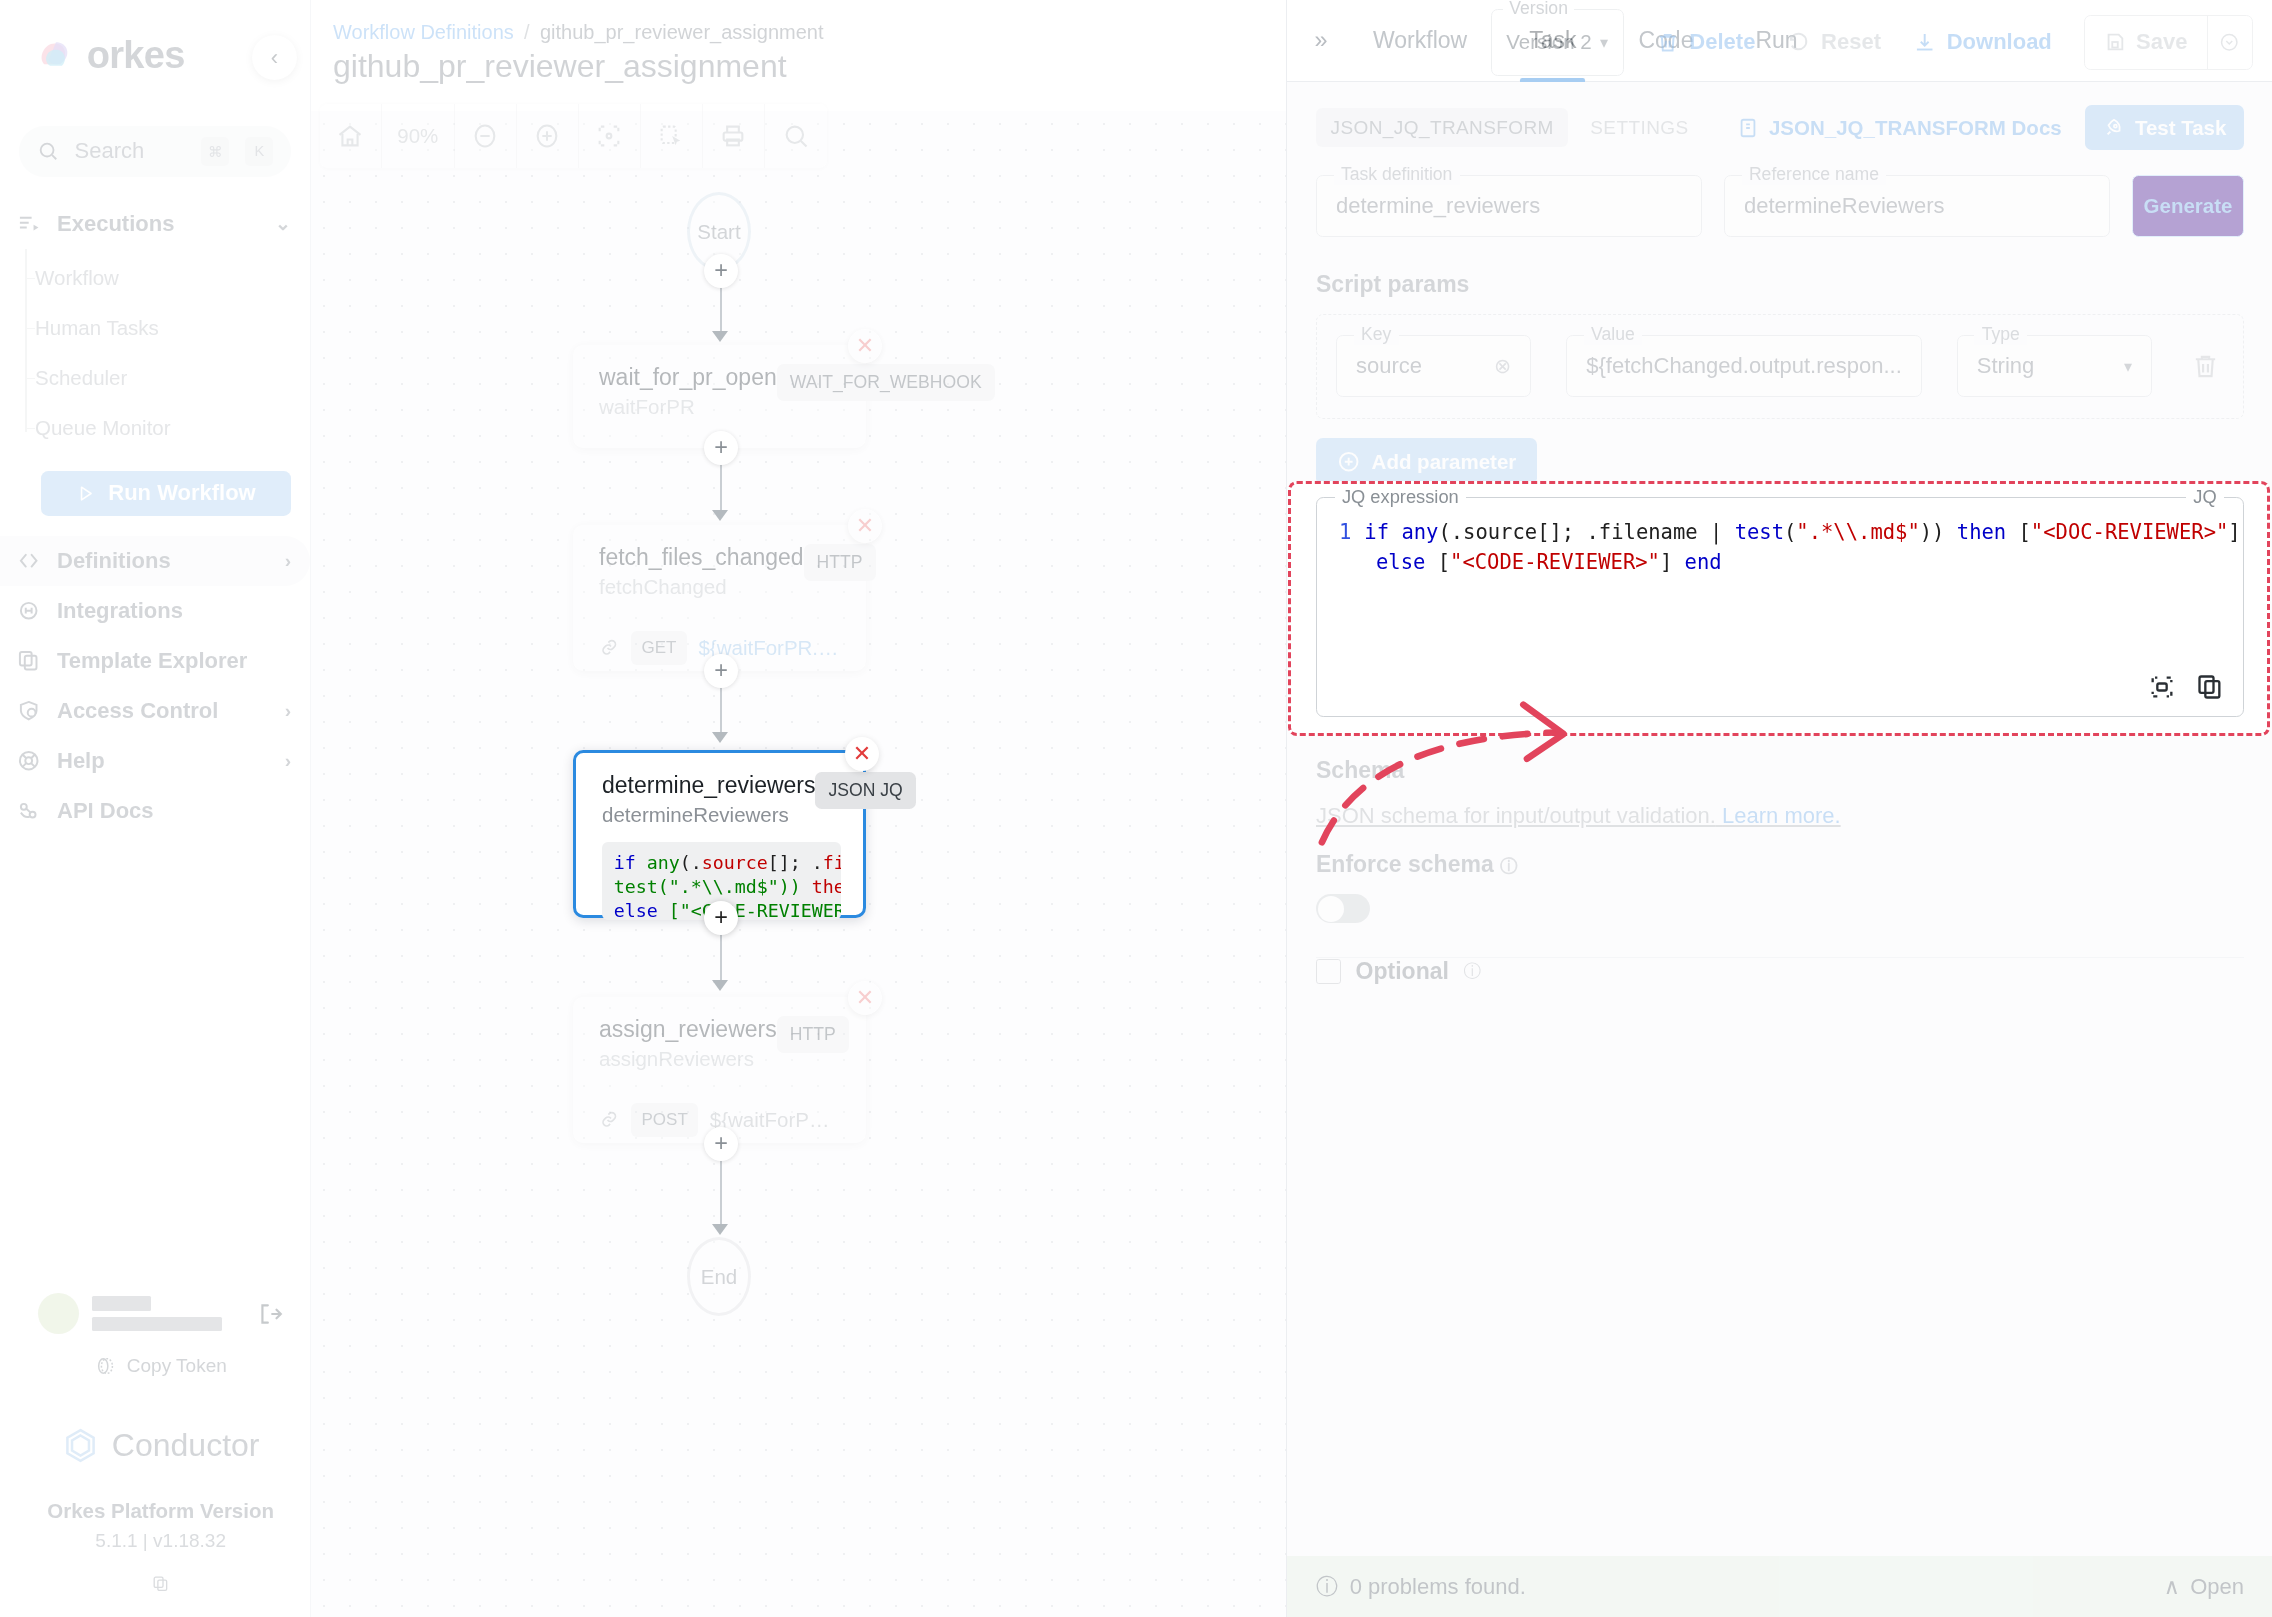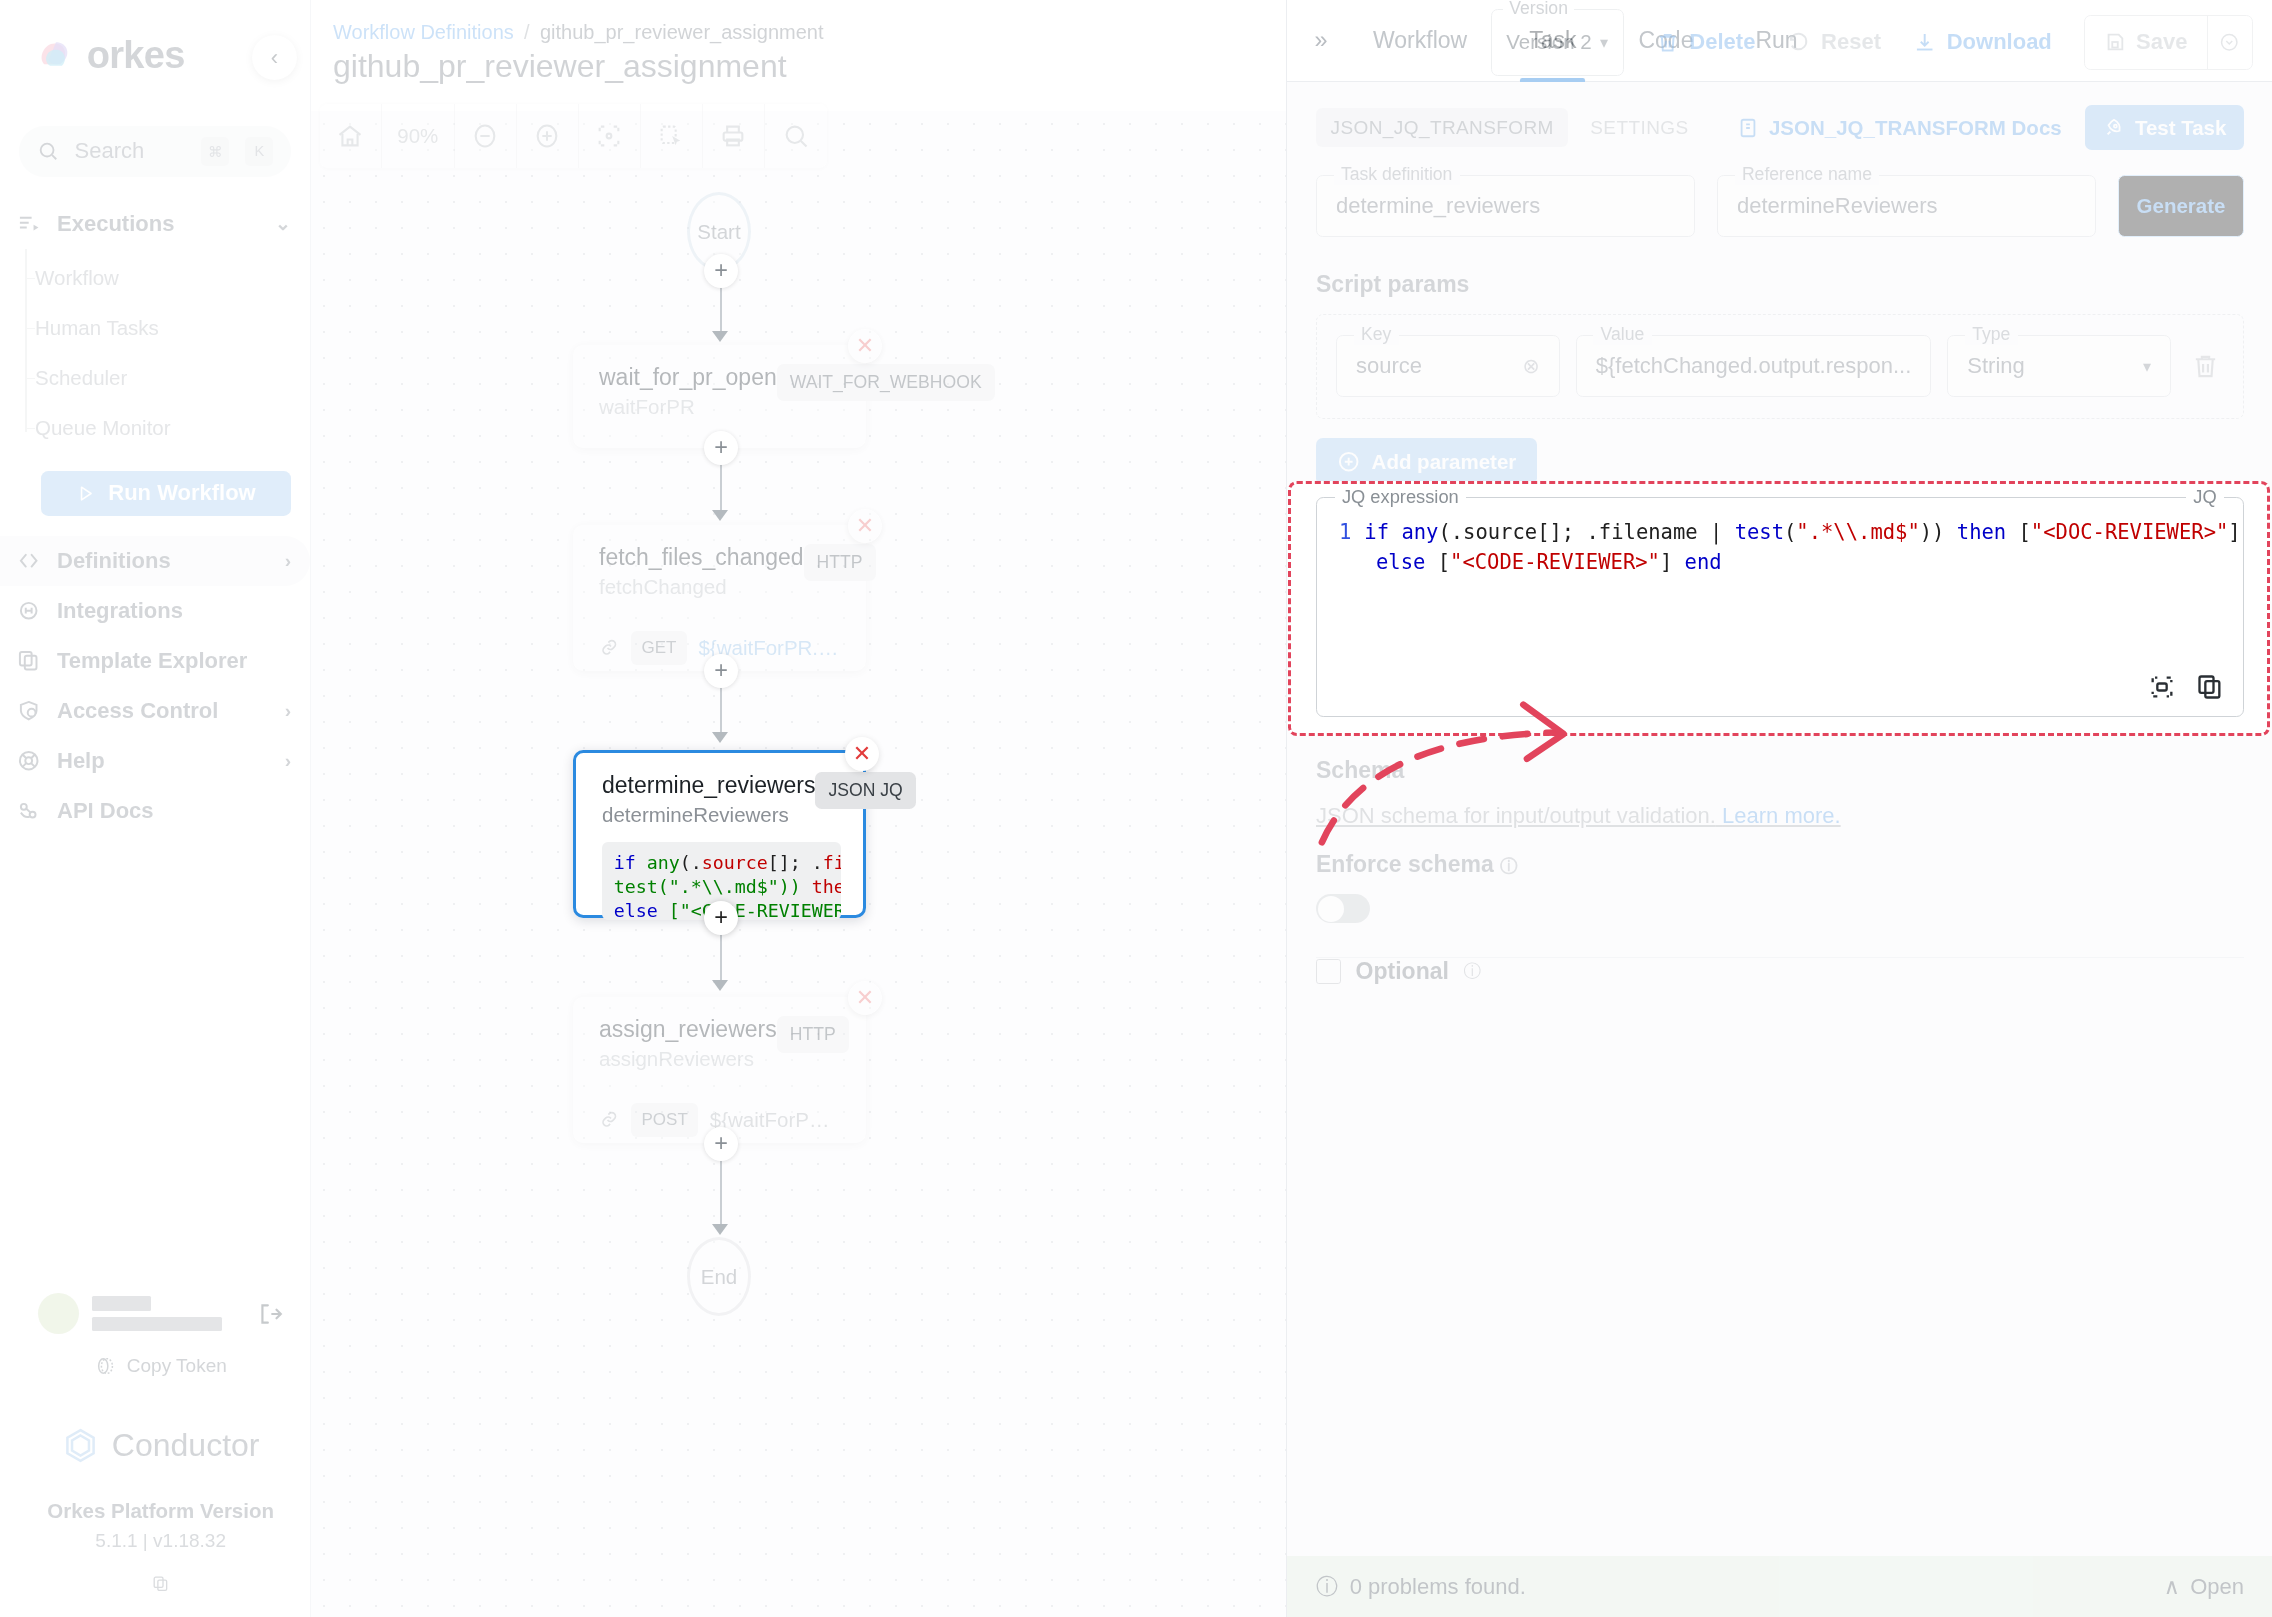--- a/index.html
+++ b/index.html
@@ -190,26 +190,26 @@
   .field { position:relative; flex:1; }
   .field-label {
     position:absolute; left: 17.6px; top: -11px; background:#fcfcfd; padding: 0 7.3px;
     font-size: 17.6px; color:#a9aeb4;
   }
   .field-input {
     height: 62px; border: 1.1px solid #dfe2e5; border-radius: 6.6px;
     display:flex; align-items:center; padding: 0 19px; font-size: 22px; color:#8a9096; background:#fff;
   }
   .generate-btn {
-    width: 126px; height: 62px; border: 1.1px solid #bcdcfa; border-radius: 6.6px;
-    display:flex;align-items:center;justify-content:center; color:#7cb3ea; font-size: 20.5px; font-weight:600; background:#404040;
+    width: 112px; height: 62px; border: 1.1px solid #bcdcfa; border-radius: 6.6px;
+    display:flex;align-items:center;justify-content:center; color:#7cb3ea; font-size: 20.5px; font-weight:600; background:#4c1d95;
   }
   .sec-title { font-size: 23px; color:#9aa0a6; font-weight:600; }
   .param-box { margin-top: 16px; border: 1.5px dashed #dde0e3; border-radius: 7.3px; padding: 20.5px 19px; }
-  .param-row { display:flex; align-items:center; gap: 16px; }
+  .param-row { display:flex; align-items:center; gap: 35px; }
   .kfield { width: 183px; }
   .vfield { flex: 1; }
   .tfield { width: 170px; }
   .clear-ico { margin-left:auto; color:#b9bdc2; font-size:20.5px; }
   .caret { color:#9aa0a6; font-size: 16px; margin-left:auto; }
   .trash-ico { color:#c3c7cb; width: 37px; display:flex; align-items:center; justify-content:center; }
   .add-param {
     margin-top: 19px; display:inline-flex; align-items:center; gap: 11.7px;
     background:#b6d6f4; color:#fff; font-size: 20.5px; font-weight:700; border-radius: 6.6px; padding: 11.7px 20.5px;
   }

